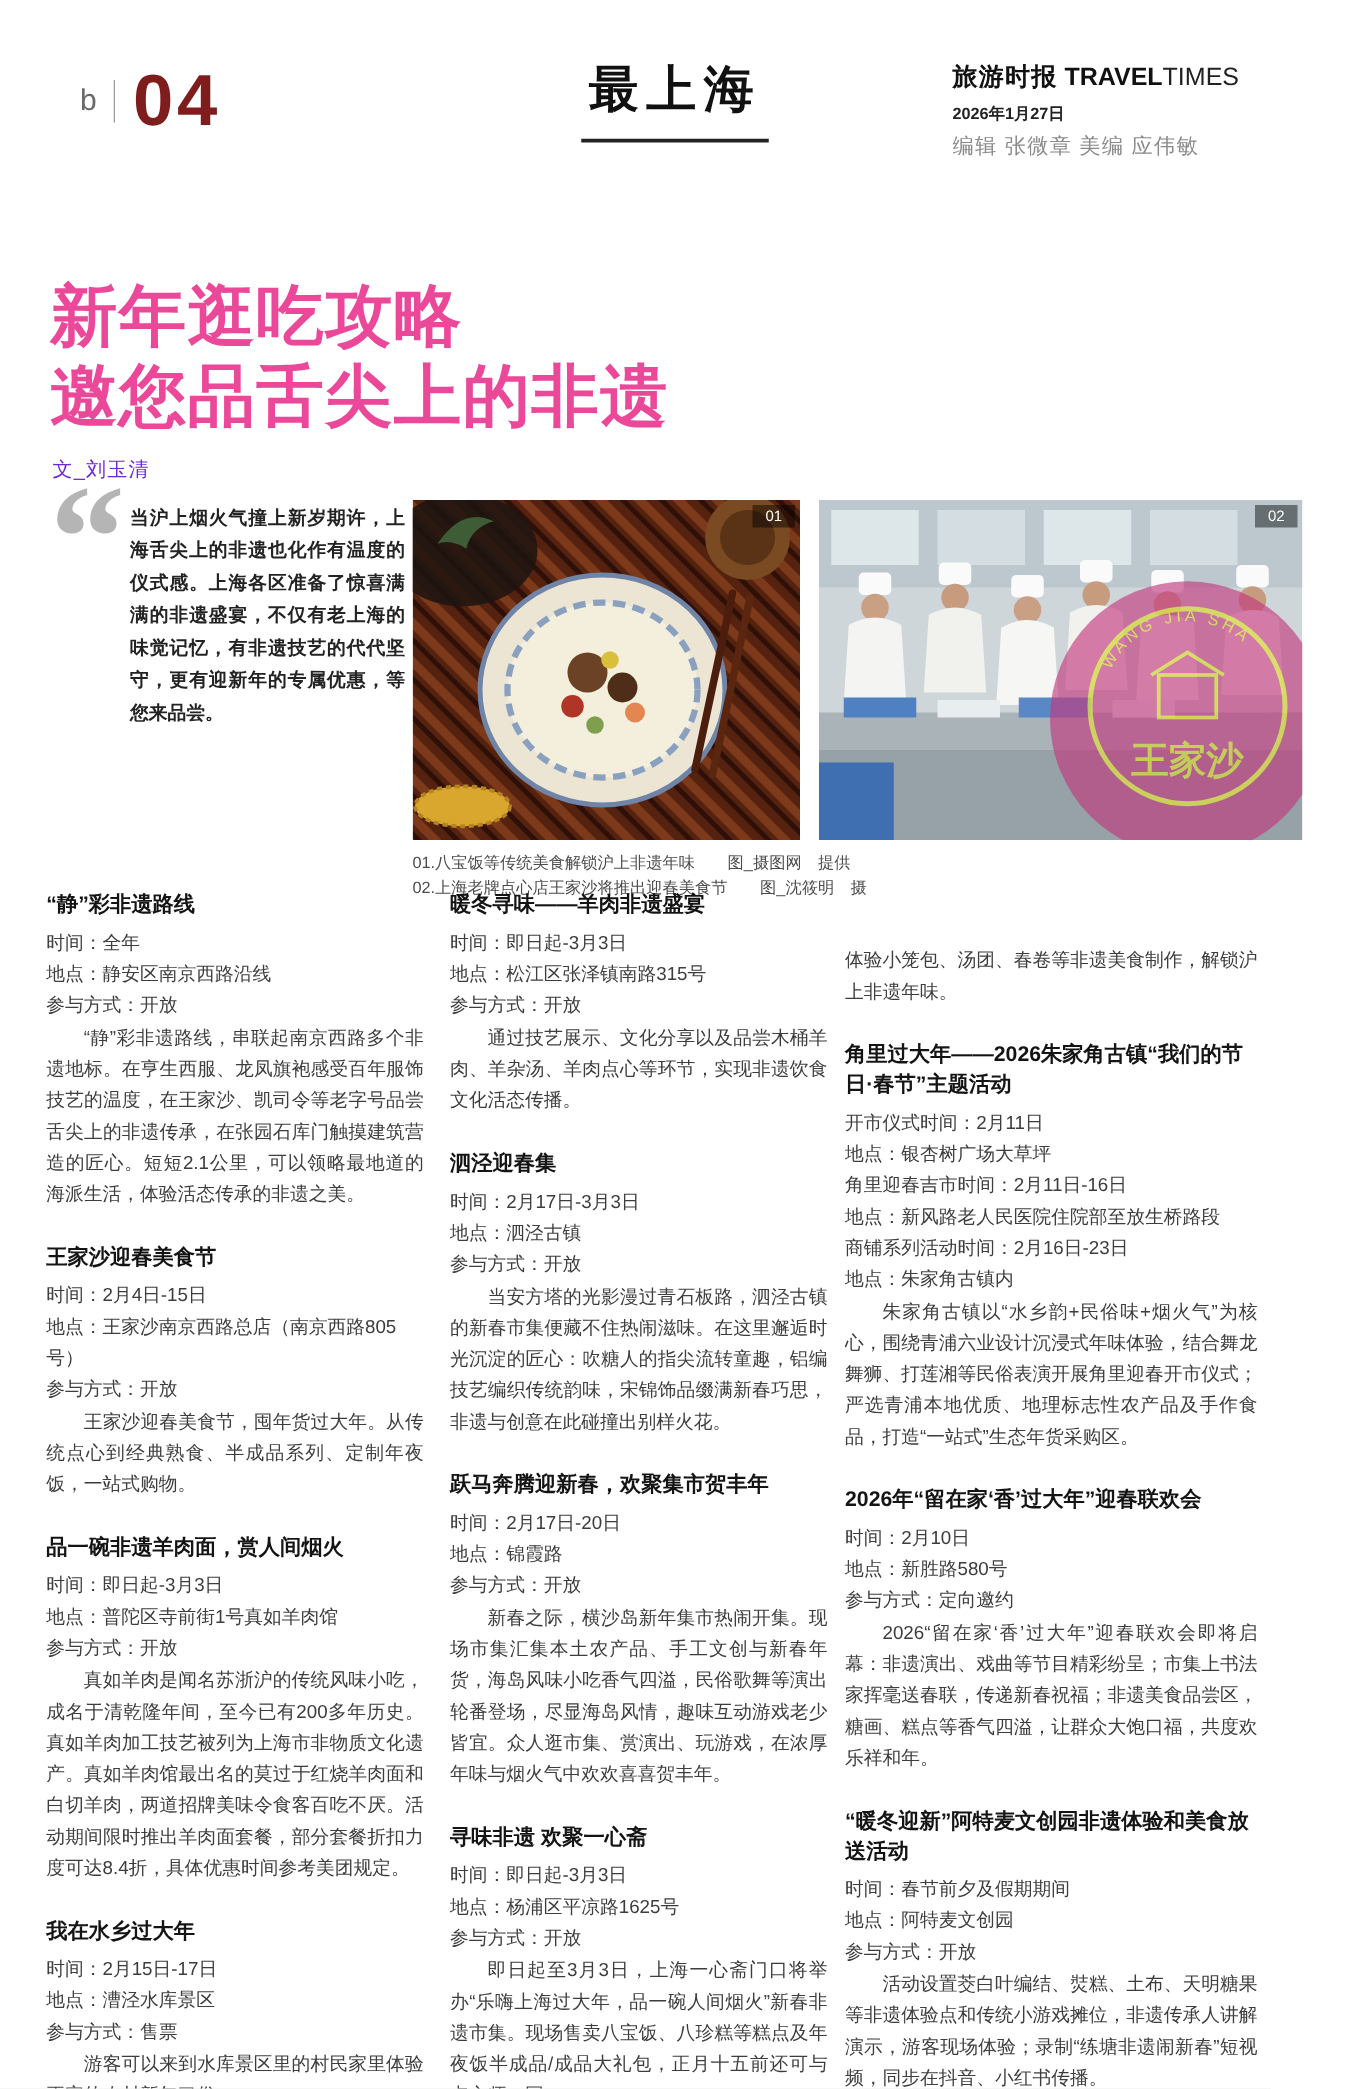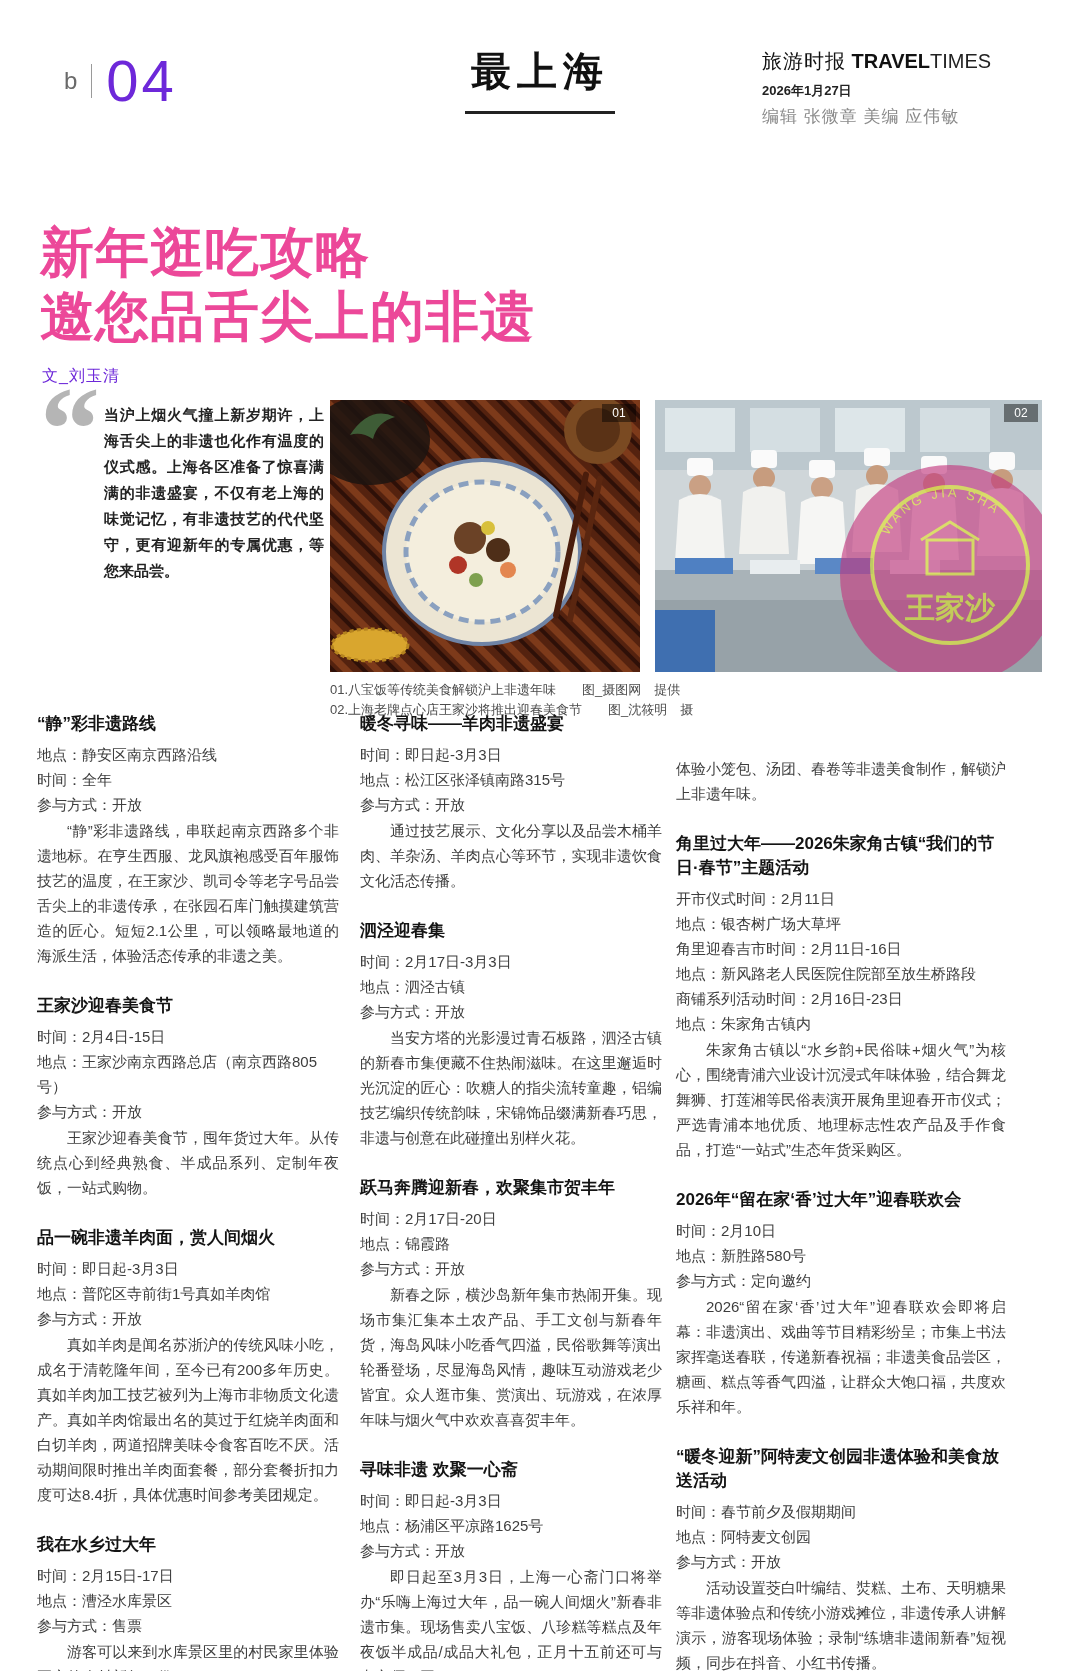--- a/index.html
+++ b/index.html
@@ -5,27 +5,27 @@
   html,body{margin:0;padding:0;background:#e9e9e9;}
   .page{
     position:relative;width:1080px;height:1671px;margin:0 auto;
     background:#ffffff;overflow:hidden;
     font-family:"Liberation Sans","DejaVu Sans",sans-serif;color:#3d3d3d;
   }
   
   .pagenum{position:absolute;left:64px;top:52px;display:flex;align-items:center;color:#4a4a4a;}
   .pagenum .ed{font-size:24px;color:#6a6a6a;}
   .pagenum .bar{width:1px;height:34px;background:#9a9a9a;margin:0 14px;}
-  .pagenum .num{font-size:58px;font-weight:400;color:#6d28d9;letter-spacing:3px;line-height:1;}
+  .pagenum .num{font-size:58px;font-weight:700;color:#7f1d1d;letter-spacing:3px;line-height:1;}
   .secthead{position:absolute;left:0;right:0;top:44px;text-align:center;}
   .secthead .t{font-size:40px;font-weight:900;color:#111;letter-spacing:6px;}
   .secthead .rule{width:150px;height:3px;background:#222;margin:12px auto 0;}
   .masthead{position:absolute;left:762px;top:48px;width:280px;}
   .masthead .brand{font-size:20px;color:#111;white-space:nowrap;}
-  .masthead .brand .cn{font-weight:400;letter-spacing:1px;}
+  .masthead .brand .cn{font-weight:700;letter-spacing:1px;}
   .masthead .brand .enb{font-weight:900;letter-spacing:0;}
   .masthead .brand .enl{font-weight:400;color:#222;}
   .masthead .date{font-size:13px;font-weight:700;color:#222;margin-top:7px;}
   .masthead .staff{font-size:17px;color:#8a8a8a;margin-top:5px;letter-spacing:1px;}
   
   .headline{
     position:absolute;left:40px;top:222px;width:620px;
     font-family:"Liberation Serif","DejaVu Serif",serif;
     font-weight:900;font-size:54px;line-height:1.18;color:#ec4899;letter-spacing:1px;
   }
@@ -196,22 +196,22 @@
   </div>
 
   <div class="captions">
     <div>01.八宝饭等传统美食解锁沪上非遗年味　　图_摄图网　提供</div>
     <div>02.上海老牌点心店王家沙将推出迎春美食节　　图_沈筱明　摄</div>
   </div>
 
   <div class="col col1">
       <section class="news-section">
         <h3 class="sec-title">“静”彩非遗路线</h3>
+        <div class="meta-line">时间：全年</div>
         <div class="meta-line">地点：静安区南京西路沿线</div>
-        <div class="meta-line">时间：全年</div>
         <div class="meta-line">参与方式：开放</div>
         <p class="sec-body">“静”彩非遗路线，串联起南京西路多个非遗地标。在亨生西服、龙凤旗袍感受百年服饰技艺的温度，在王家沙、凯司令等老字号品尝舌尖上的非遗传承，在张园石库门触摸建筑营造的匠心。短短2.1公里，可以领略最地道的海派生活，体验活态传承的非遗之美。</p>
       </section>
       <section class="news-section">
         <h3 class="sec-title">王家沙迎春美食节</h3>
         <div class="meta-line">时间：2月4日-15日</div>
         <div class="meta-line">地点：王家沙南京西路总店（南京西路805号）</div>
         <div class="meta-line">参与方式：开放</div>
         <p class="sec-body">王家沙迎春美食节，囤年货过大年。从传统点心到经典熟食、半成品系列、定制年夜饭，一站式购物。</p>
       </section>

